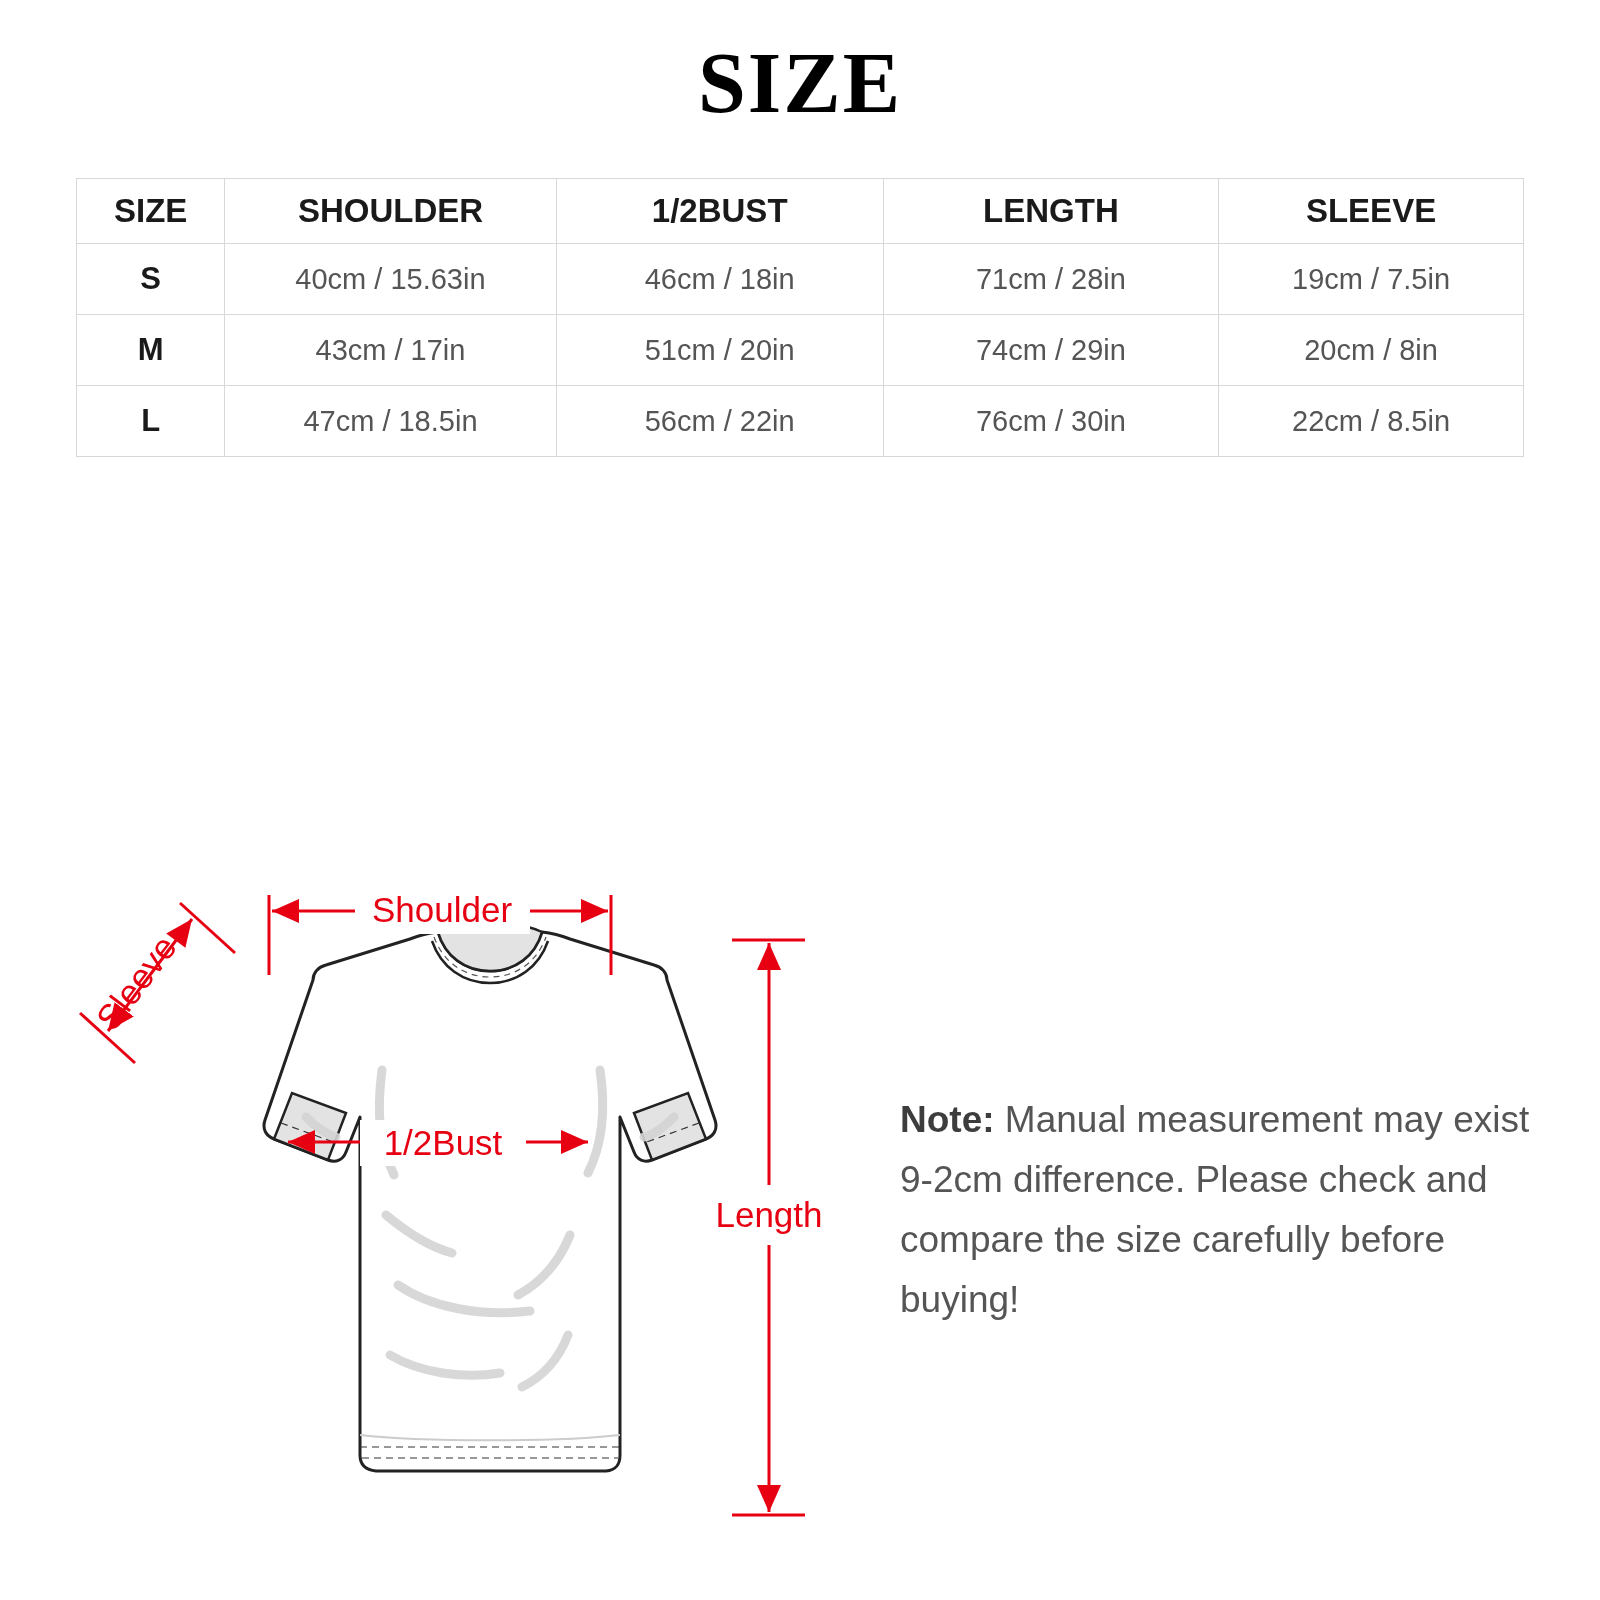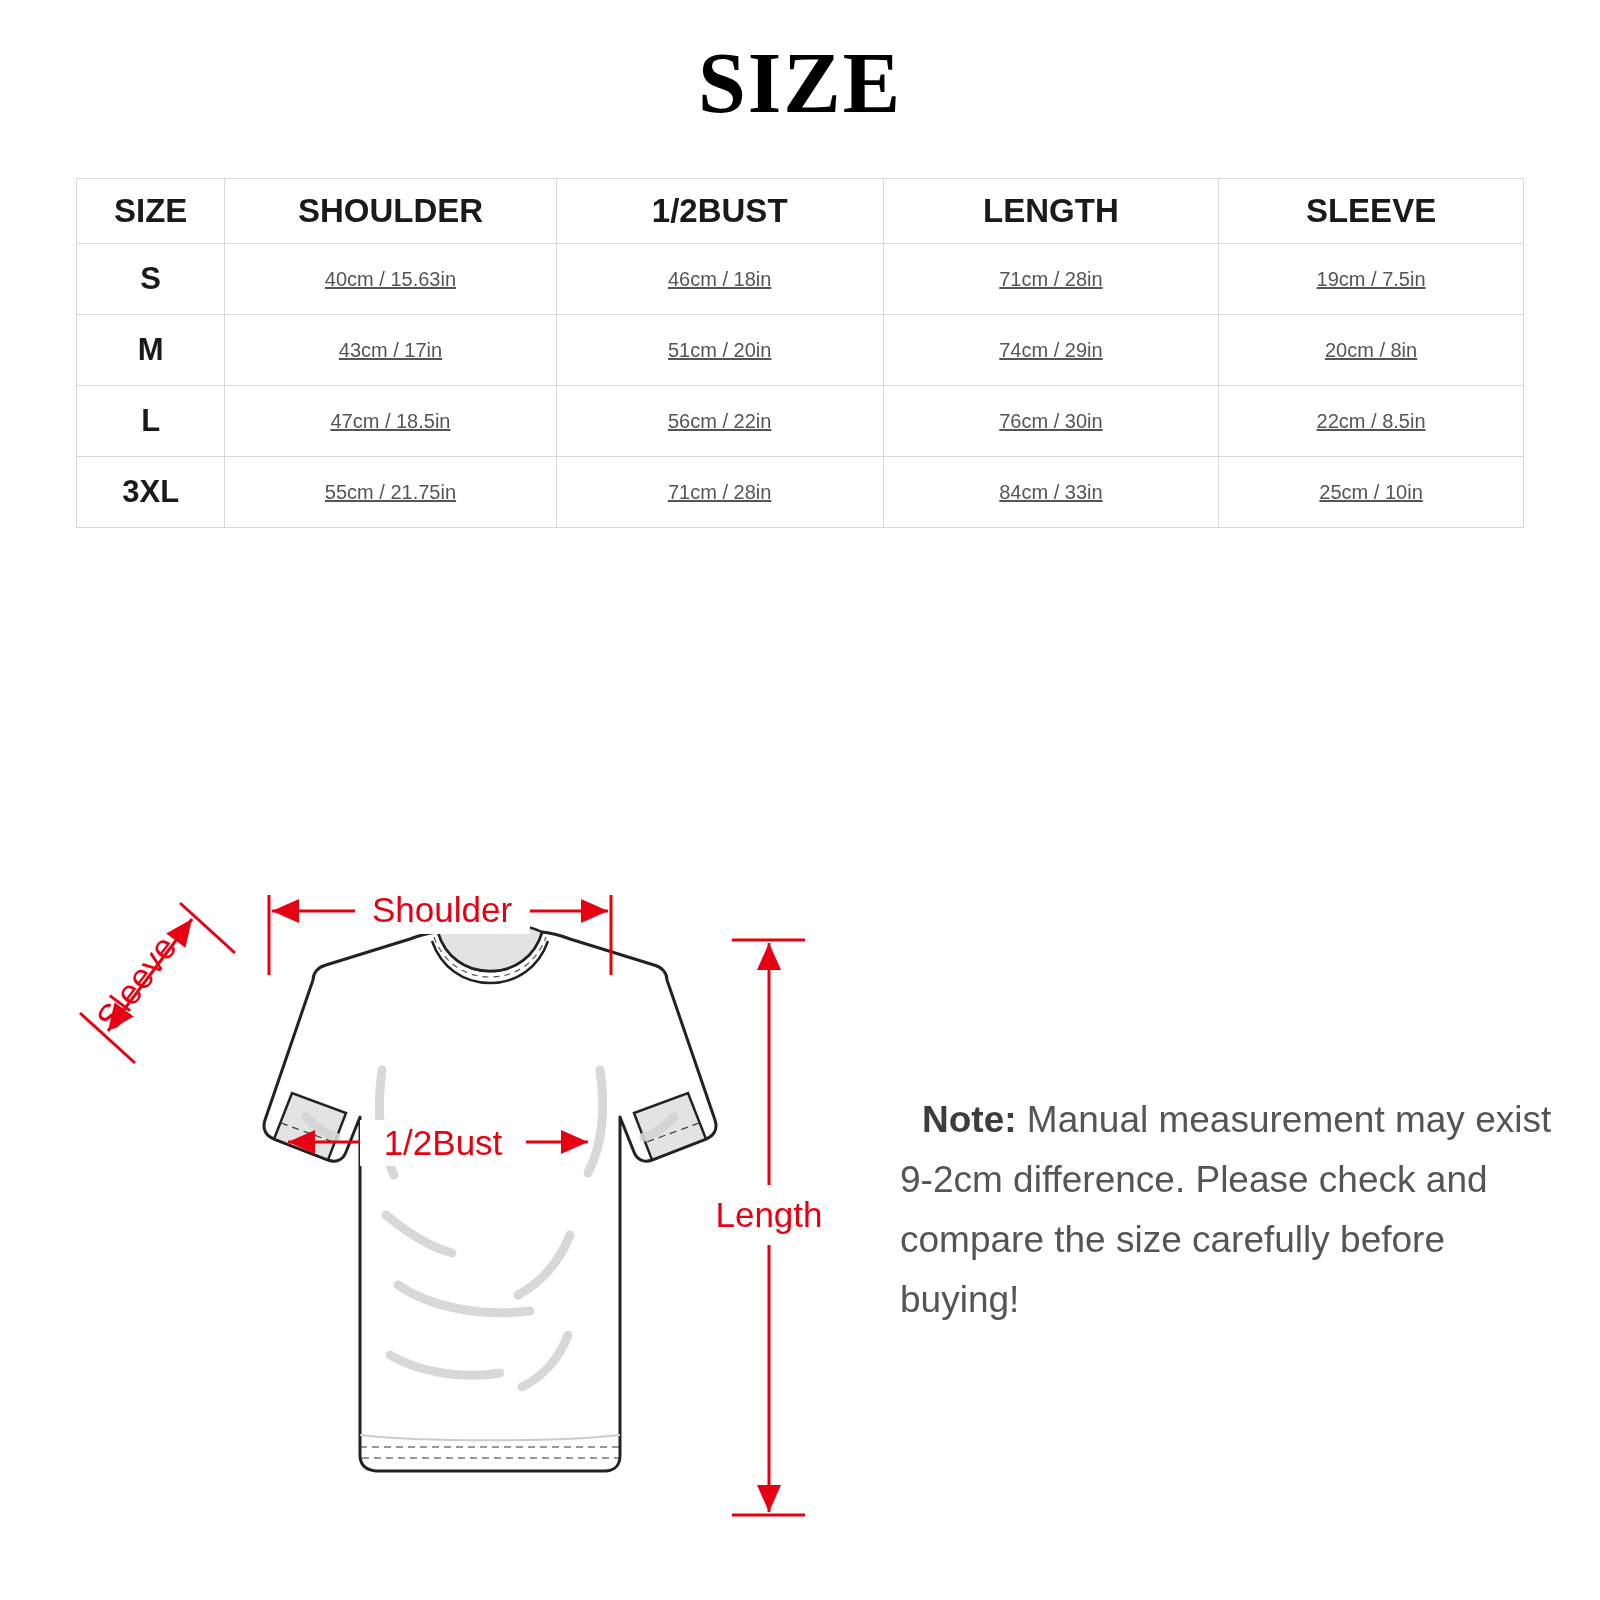--- a/index.html
+++ b/index.html
@@ -51,24 +51,23 @@
     font-weight: bold;
     color: #1a1a1a;
     height: 64px;
   }
   #size-table tbody td.size-cell {
     font-size: 31px;
     font-weight: bold;
     color: #1a1a1a;
   }
   #size-table tbody td.val {
-    font-size: 20px;
+    font-size: 29px;
     font-weight: normal;
     color: #555555;
-    text-decoration: underline;
   }
   .col-size { width: 146px; }
   .col-shoulder { width: 326px; }
   .col-bust { width: 322px; }
   .col-length { width: 330px; }
   .col-sleeve { width: 300px; }
 
   
   #diagram {
     position: absolute;
@@ -85,21 +84,20 @@
     top: 1090px;
     left: 900px;
     width: 660px;
     font-size: 37px;
     line-height: 1.62;
     color: #555555;
   }
   #note .note-label {
     font-weight: bold;
     color: #3d3d3d;
-    margin-left: 22px;
   }
 </style>
 </head>
 <body>
 
 <div id="title">SIZE</div>
 
 <table id="size-table">
   <colgroup>
     <col class="col-size">
@@ -131,27 +129,20 @@
       <td class="val">51cm / 20in</td>
       <td class="val">74cm / 29in</td>
       <td class="val">20cm / 8in</td>
     </tr>
     <tr>
       <td class="size-cell">L</td>
       <td class="val">47cm / 18.5in</td>
       <td class="val">56cm / 22in</td>
       <td class="val">76cm / 30in</td>
       <td class="val">22cm / 8.5in</td>
-    </tr>
-    <tr>
-      <td class="size-cell">3XL</td>
-      <td class="val">55cm / 21.75in</td>
-      <td class="val">71cm / 28in</td>
-      <td class="val">84cm / 33in</td>
-      <td class="val">25cm / 10in</td>
     </tr>
   </tbody>
 </table>
 
 <div id="diagram">
   <svg width="830" height="700" viewBox="0 0 830 700" xmlns="http://www.w3.org/2000/svg">
     <defs>
       <marker id="arrR" markerWidth="10" markerHeight="10" refX="9" refY="4" orient="auto">
         <path d="M0,0 L9,4 L0,8 z" fill="#e60012"></path>
       </marker>

